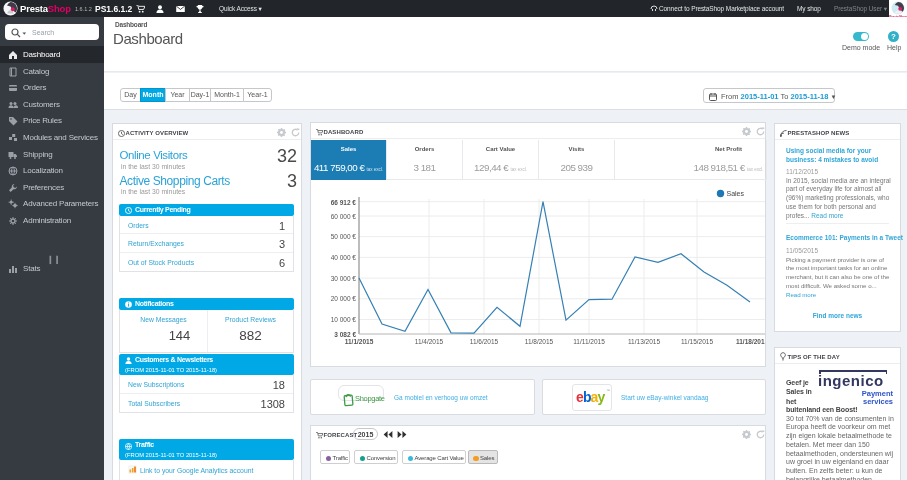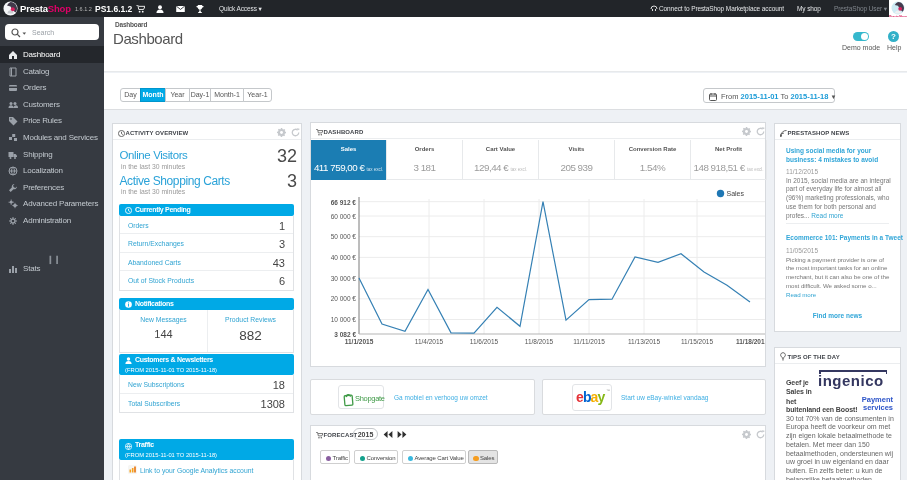--- a/index.html
+++ b/index.html
@@ -269,41 +269,37 @@
  <div class="ltable" style="top:91.5px;">
   <div class="lrow">
         <span class="k">Orders</span>
         <span class="v">1</span>
       </div>
   <div class="lrow">
         <span class="k">Return/Exchanges</span>
         <span class="v">3</span>
       </div>
   <div class="lrow">
-        <span class="k">Abandoned Carts</span>
-        <span class="v">43</span>
-      </div>
-  <div class="lrow">
         <span class="k">Out of Stock Products</span>
         <span class="v">6</span>
       </div>
  </div>
  <div class="bluebar" style="top:174px;height:11.5px;">
   <svg style="position:absolute;left:6px;top:2.5px" width="7" height="7" viewBox="0 0 8 8">
         <circle cx="4" cy="4" r="3.8" fill="#fff"></circle>
         <rect x="3.5" y="1.6" width="1" height="1.2" fill="#00a9e6"></rect>
         <rect x="3.5" y="3.4" width="1" height="3" fill="#00a9e6"></rect>
       </svg>
   <span class="t1" style="top:1.5px;">Notifications</span>
  </div>
  <div class="ltable" style="top:185.5px;height:43px;">
   <div style="position:absolute;left:87px;top:0;width:1px;height:100%;background:#eceef0;"></div>
   <div style="position:absolute;left:0;top:6px;width:87px;text-align:center;font-size:6.8px;color:#31a4d2;">New Messages</div>
   <div style="position:absolute;left:88px;top:6px;width:85px;text-align:center;font-size:6.8px;color:#31a4d2;">Product Reviews</div>
-  <div style="position:absolute;left:0;top:18px;width:87px;text-align:center;font-size:11px;color:#444;">144</div>
+  <div style="position:absolute;left:16px;top:18px;width:87px;text-align:center;font-size:13px;color:#444;">144</div>
   <div style="position:absolute;left:88px;top:18px;width:85px;text-align:center;font-size:13.5px;color:#444;">882</div>
  </div>
  <div class="bluebar" style="top:230px;height:21px;">
   <svg style="position:absolute;left:6px;top:3px" width="7" height="7" viewBox="0 0 9 9">
         <circle cx="4.5" cy="2.5" r="2.2" fill="#fff"></circle>
         <path d="M0.5 9c0-2.5 1.5-4 4-4s4 1.5 4 4z" fill="#fff"></path>
       </svg>
   <span class="t1" style="top:2px;">Customers &amp; Newsletters</span>
   <span class="t2" style="top:12.5px;">(FROM 2015-11-01 TO 2015-11-18)</span>
  </div>
@@ -362,24 +358,20 @@
         <div class="sl">Orders</div>
         <div class="sv">3 181</div>
       </div>
       <div class="statbox" style="left:152px;width:76px;">
         <div class="sl">Cart Value</div>
         <div class="sv">129,44 € <span class="tx">tax excl.</span></div>
       </div>
       <div class="statbox" style="left:228px;width:76px;">
         <div class="sl">Visits</div>
         <div class="sv">205 939</div>
-      </div>
-      <div class="statbox" style="left:304px;width:76px;">
-        <div class="sl">Conversion Rate</div>
-        <div class="sv">1.54%</div>
       </div>
       <div class="statbox" style="left:380px;width:76px;">
         <div class="sl">Net Profit</div>
         <div class="sv">148 918,51 € <span class="tx">tax excl.</span></div>
       </div>
     </div>
  <svg id="chart" style="position:absolute;left:0;top:0;" width="454" height="243" viewBox="0 0 454 243">
   <g stroke="#ececec" stroke-width="1">
    <line x1="118" y1="76" x2="118" y2="211"></line>
         <line x1="173" y1="76" x2="173" y2="211"></line>
@@ -417,21 +409,21 @@
    <text x="333" y="221">11/13/2015</text>
    <text x="386" y="221">11/15/2015</text>
    <text x="425" y="221" text-anchor="start" font-weight="bold">11/18/201</text>
   </g>
   <circle cx="409.5" cy="70.5" r="3.7" fill="#1f77b4"></circle>
   <text x="415.5" y="73" font-size="7" fill="#444">Sales</text>
  </svg>
 </div>
 
 <div class="card" style="left:310px;top:379px;width:225px;height:36px;">
- <div class="logobox" style="left:27px;top:5px;width:46px;height:24px;">
+ <div class="logobox" style="left:27px;top:5px;width:46px;height:16px;border-radius:6px;">
   <svg style="position:absolute;left:4px;top:5px" width="12" height="16" viewBox="0 0 12 16">
         <g stroke="#3f9a47" fill="none" stroke-width="1.3">
           <rect x="1.5" y="4.5" width="8" height="10" rx="1" transform="rotate(-5 5 9)"></rect>
           <path d="M3.7 6c0-3 4-3 4 0" transform="rotate(-5 5 9)"></path>
         </g>
       </svg>
   <span style="position:absolute;left:16px;top:7.5px;font-size:7.5px;color:#3f9a47;letter-spacing:-0.3px;">Shopgate</span>
  </div>
  <div class="cardlink" style="left:83px;top:14px;">Ga mobiel en verhoog uw omzet</div>
 </div>
@@ -511,18 +503,18 @@
         <path d="M2.6 8h1.8M2.9 9.2h1.2" stroke="#555"></path>
       </svg>
   <div class="ti">TIPS OF THE DAY</div>
  </div>
  <div style="position:absolute;left:43px;top:22px;width:75px;">
   <div style="position:relative;font-size:15px;font-weight:bold;color:#343760;letter-spacing:0.5px;line-height:15px;padding-top:3px;">
    <div style="position:absolute;left:1px;width:68px;top:0;height:1.8px;background:#343760;"></div>
    <div style="position:absolute;left:1px;top:0;width:1.5px;height:3.5px;background:#343760;"></div>
    <div style="position:absolute;left:67.5px;top:0;width:1.5px;height:3.5px;background:#343760;"></div>
    ingenico</div>
-  <div style="font-size:7.5px;font-weight:bold;color:#2b53c8;text-align:right;line-height:7.5px;margin-top:8px;">Payment<br>services</div>
+  <div style="font-size:7.5px;font-weight:bold;color:#2b53c8;text-align:right;line-height:7.5px;margin-top:2px;">Payment<br>services</div>
  </div>
  <div style="position:absolute;left:11px;top:30px;width:29px;font-size:7px;font-weight:bold;color:#444;line-height:9.3px;letter-spacing:-0.1px;">Geef je Sales in het</div>
  <div style="position:absolute;left:11px;top:57.5px;width:112px;font-size:7px;font-weight:bold;color:#444;letter-spacing:-0.1px;">buitenland een Boost!</div>
  <div style="position:absolute;left:11px;top:66.5px;width:112px;font-size:7px;color:#666;line-height:8.8px;">30 tot 70% van de consumenten in Europa heeft de voorkeur om met zijn eigen lokale betaalmethode te betalen. Met meer dan 150 betaalmethoden, ondersteunen wij uw groei in uw eigenland en daar buiten. En zelfs beter: u kun de belangrijke betaalmethoden activeren met een</div>
 </div>
 
 </body></html>

